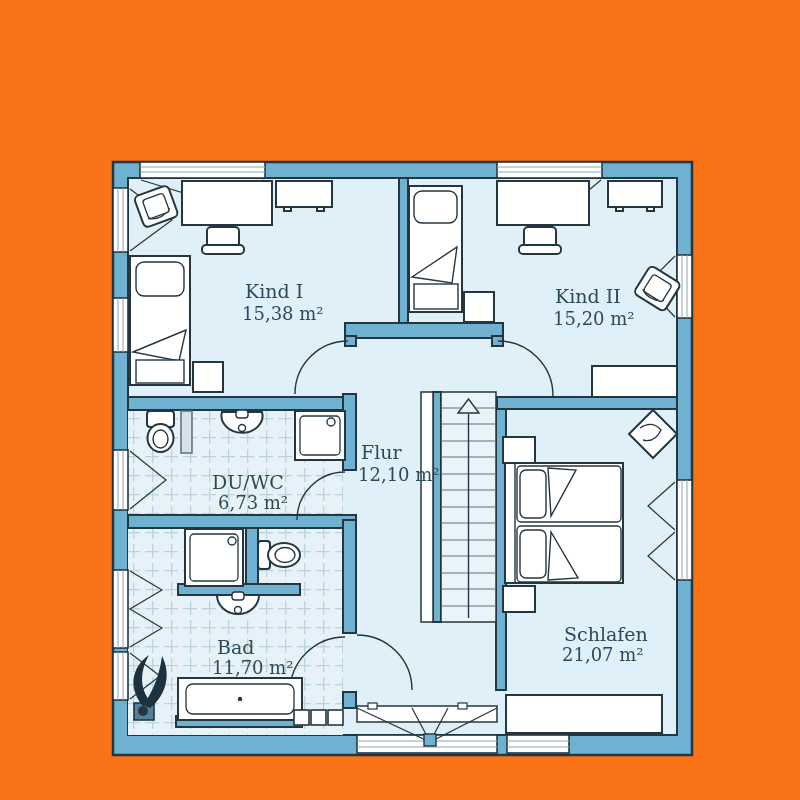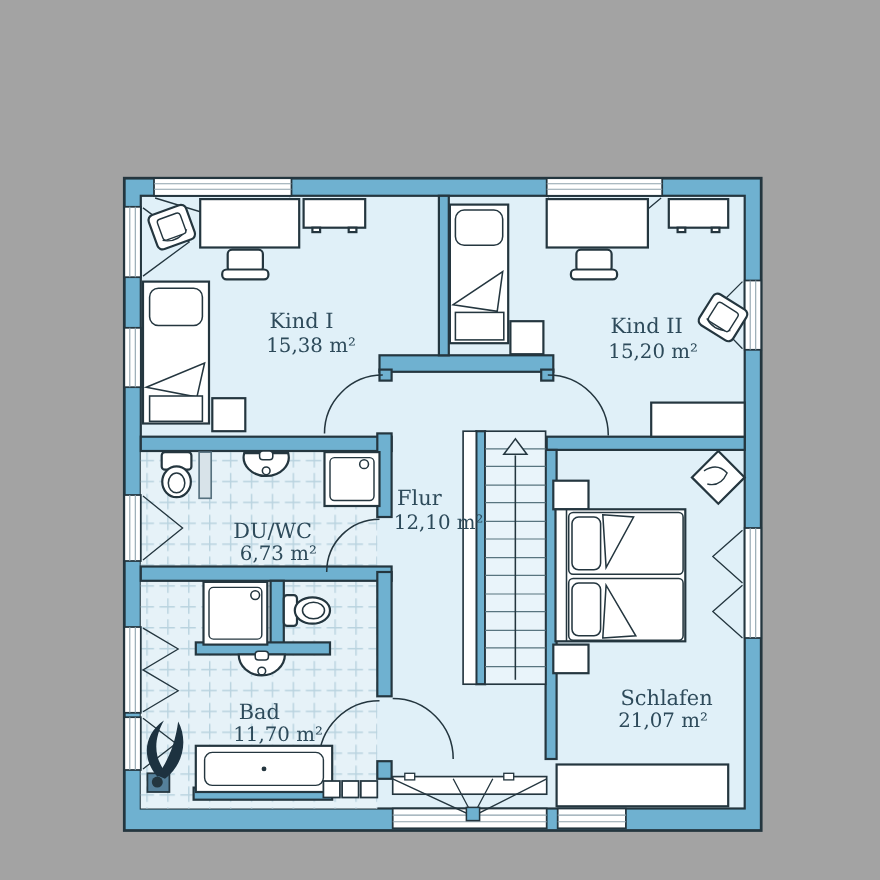--- a/index.html
+++ b/index.html
@@ -1,16 +1,16 @@
 <!DOCTYPE html>
 <html><head>
 <meta charset="utf-8">
 <style>
   html,body{margin:0;padding:0;background:#ffffff;width:800px;height:800px;overflow:hidden;}
-  #stage{position:relative;width:800px;height:800px;background:#a3a3a3;}
+  #stage{position:relative;width:800px;height:800px;background:#f97316;}
   svg{display:block;}
   text{font-family:"DejaVu Serif","Liberation Serif",serif;fill:#2d4a5a;}
   .room-name{font-size:19px;}
   .room-area{font-size:18px;}
 </style>
 </head>
 <body>
 
 <div id="stage">
 <svg width="800" height="800" viewBox="0 0 800 800">

